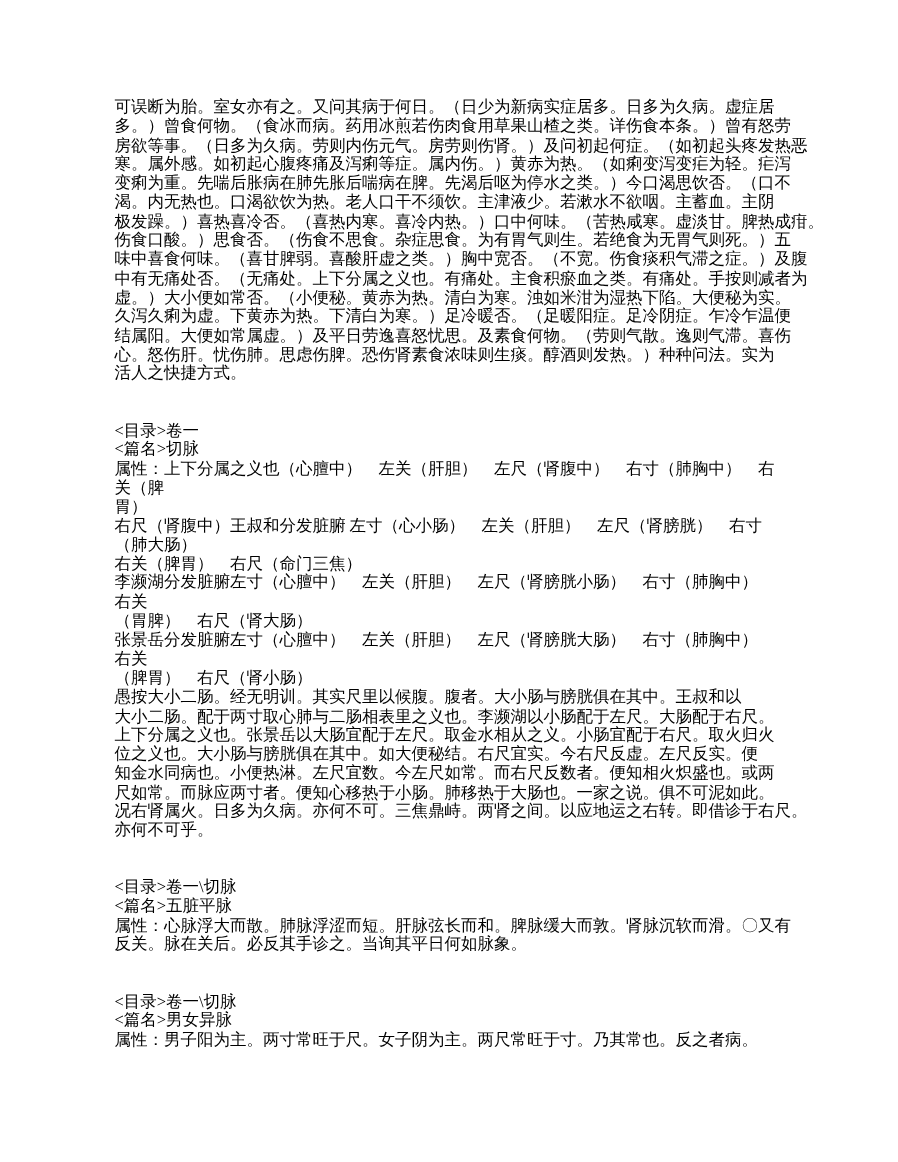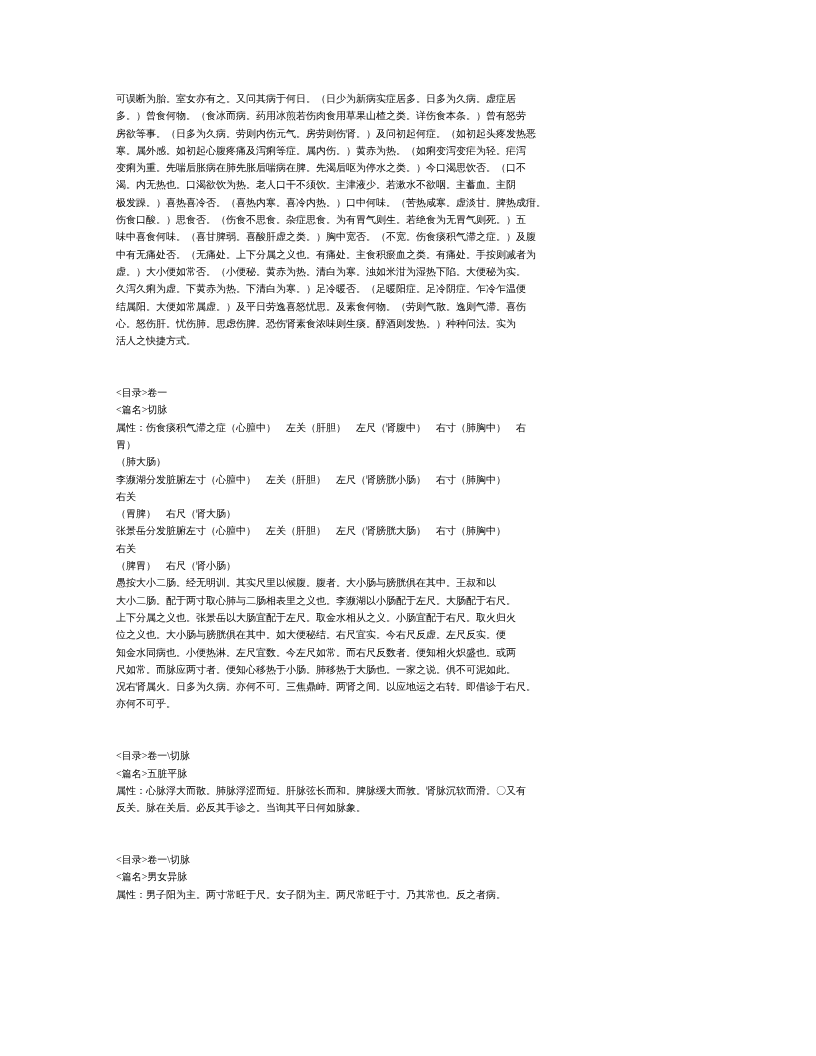--- a/index.html
+++ b/index.html
@@ -14,25 +14,25 @@
   }
   .page {
     position: relative;
     width: 816px;
     height: 1056px;
     background: #ffffff;
     overflow: hidden;
   }
   .text-block {
     position: absolute;
-    left: 116px;
+    left: 104px;
     top: 90px;
     width: 600px;
     color: #000000;
-    font-size: 10px;
+    font-size: 15px;
     line-height: 17.3px;
   }
   .line {
     white-space: pre;
     min-height: 17.3px;
   }
 </style>
 </head>
 <body>
 
@@ -50,23 +50,26 @@
       <div class="line">中有无痛处否。（无痛处。上下分属之义也。有痛处。主食积瘀血之类。有痛处。手按则减者为</div>
       <div class="line">虚。）大小便如常否。（小便秘。黄赤为热。清白为寒。浊如米泔为湿热下陷。大便秘为实。</div>
       <div class="line">久泻久痢为虚。下黄赤为热。下清白为寒。）足冷暖否。（足暖阳症。足冷阴症。乍冷乍温便</div>
       <div class="line">结属阳。大便如常属虚。）及平日劳逸喜怒忧思。及素食何物。（劳则气散。逸则气滞。喜伤</div>
       <div class="line">心。怒伤肝。忧伤肺。思虑伤脾。恐伤肾素食浓味则生痰。醇酒则发热。）种种问法。实为</div>
       <div class="line">活人之快捷方式。</div>
       <div class="line">&nbsp;</div>
       <div class="line">&nbsp;</div>
       <div class="line">&lt;目录&gt;卷一</div>
       <div class="line">&lt;篇名&gt;切脉</div>
-      <div class="line">属性：伤食痰积气滞之症（心膻中）　左关（肝胆）　左尺（肾腹中）　右寸（肺胸中）　右</div>
+      <div class="line">属性：上下分属之义也（心膻中）　左关（肝胆）　左尺（肾腹中）　右寸（肺胸中）　右</div>
+      <div class="line">关（脾</div>
       <div class="line">胃）</div>
+      <div class="line">右尺（肾腹中）王叔和分发脏腑 左寸（心小肠）　左关（肝胆）　左尺（肾膀胱）　右寸</div>
       <div class="line">（肺大肠）</div>
+      <div class="line">右关（脾胃）　右尺（命门三焦）</div>
       <div class="line">李濒湖分发脏腑左寸（心膻中）　左关（肝胆）　左尺（肾膀胱小肠）　右寸（肺胸中）</div>
       <div class="line">右关</div>
       <div class="line">（胃脾）　右尺（肾大肠）</div>
       <div class="line">张景岳分发脏腑左寸（心膻中）　左关（肝胆）　左尺（肾膀胱大肠）　右寸（肺胸中）</div>
       <div class="line">右关</div>
       <div class="line">（脾胃）　右尺（肾小肠）</div>
       <div class="line">愚按大小二肠。经无明训。其实尺里以候腹。腹者。大小肠与膀胱俱在其中。王叔和以</div>
       <div class="line">大小二肠。配于两寸取心肺与二肠相表里之义也。李濒湖以小肠配于左尺。大肠配于右尺。</div>
       <div class="line">上下分属之义也。张景岳以大肠宜配于左尺。取金水相从之义。小肠宜配于右尺。取火归火</div>
       <div class="line">位之义也。大小肠与膀胱俱在其中。如大便秘结。右尺宜实。今右尺反虚。左尺反实。便</div>

